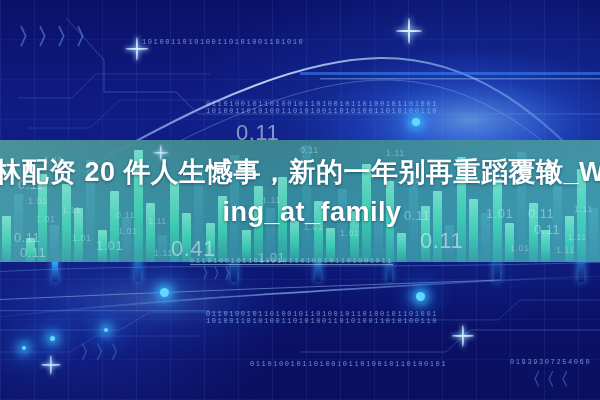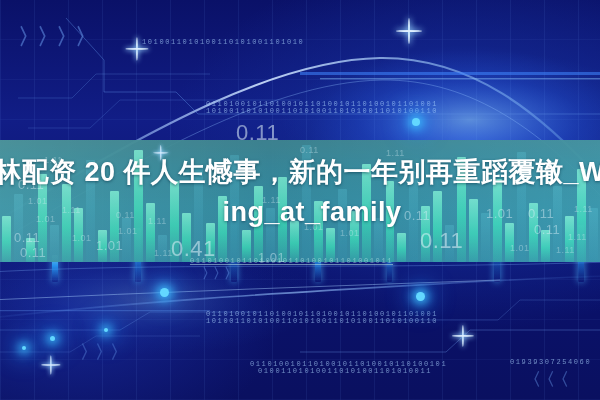--- a/index.html
+++ b/index.html
@@ -366,21 +366,20 @@
       <div class="num sm" style="left: 44px; top: 155px;">1.11</div>
       <div class="num sm" style="left: 386px; top: 148px;">1.11</div>
       <div class="num sm" style="left: 300px; top: 145px;">0.11</div>
       <div class="binary" style="left: 142px; top: 38px;">1010011010100110101001101010</div>
       <div class="binary" style="left: 206px; top: 100px;">0110100101101001011010010110100101101001</div>
       <div class="binary" style="left: 206px; top: 107px;">1010011010100110101001101010011010100110</div>
       <div class="binary teal" style="left: 190px; top: 257px;">01101001011010010110100101101001011</div>
       <div class="binary" style="left: 206px; top: 310px;">0110100101101001011010010110100101101001</div>
       <div class="binary" style="left: 206px; top: 317px;">1010011010100110101001101010011010100110</div>
       <div class="binary" style="left: 250px; top: 360px;">0110100101101001011010010110100101</div>
-      <div class="binary" style="left: 258px; top: 367px;">010011010100110101001101010011</div>
       <div class="binary" style="left: 510px; top: 358px;">01939307254060</div>
       <div class="chev" style="left: 18px; top: 22px; font-size: 22px; opacity: 0.75;">〉〉〉〉</div>
       <div class="chev" style="left: 80px; top: 340px; font-size: 18px; opacity: 0.5;">〉〉〉</div>
       <div class="chev" style="left: 202px; top: 265px; font-size: 14px; opacity: 0.6;">〉〉〉</div>
       <div class="chev" style="left: 524px; top: 368px; font-size: 17px; opacity: 0.6;">〈〈〈</div>
       <div class="star" style="left: 136px; top: 48px; width: 1px; height: 1px; transform: scale(0.9);"></div>
       <div class="star" style="left: 408px; top: 30px; width: 1px; height: 1px; transform: scale(1);"></div>
       <div class="star" style="left: 50px; top: 364px; width: 1px; height: 1px; transform: scale(0.75);"></div>
       <div class="star" style="left: 462px; top: 335px; width: 1px; height: 1px; transform: scale(0.85);"></div>
       <div class="star" style="left: 160px; top: 152px; width: 1px; height: 1px; transform: scale(0.6);"></div>

